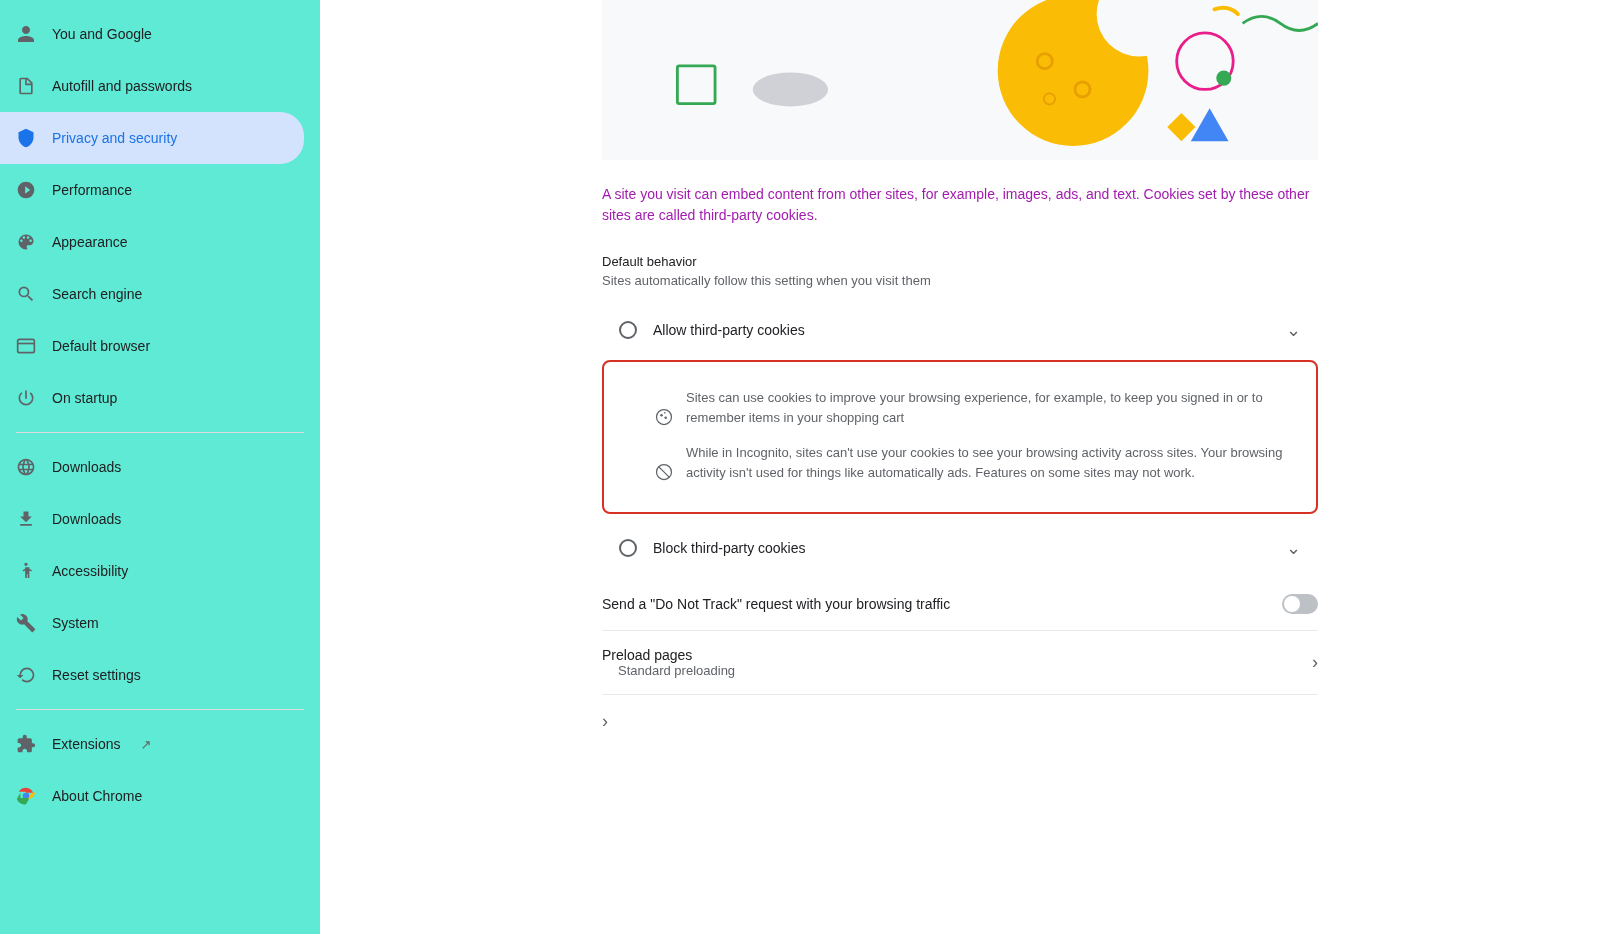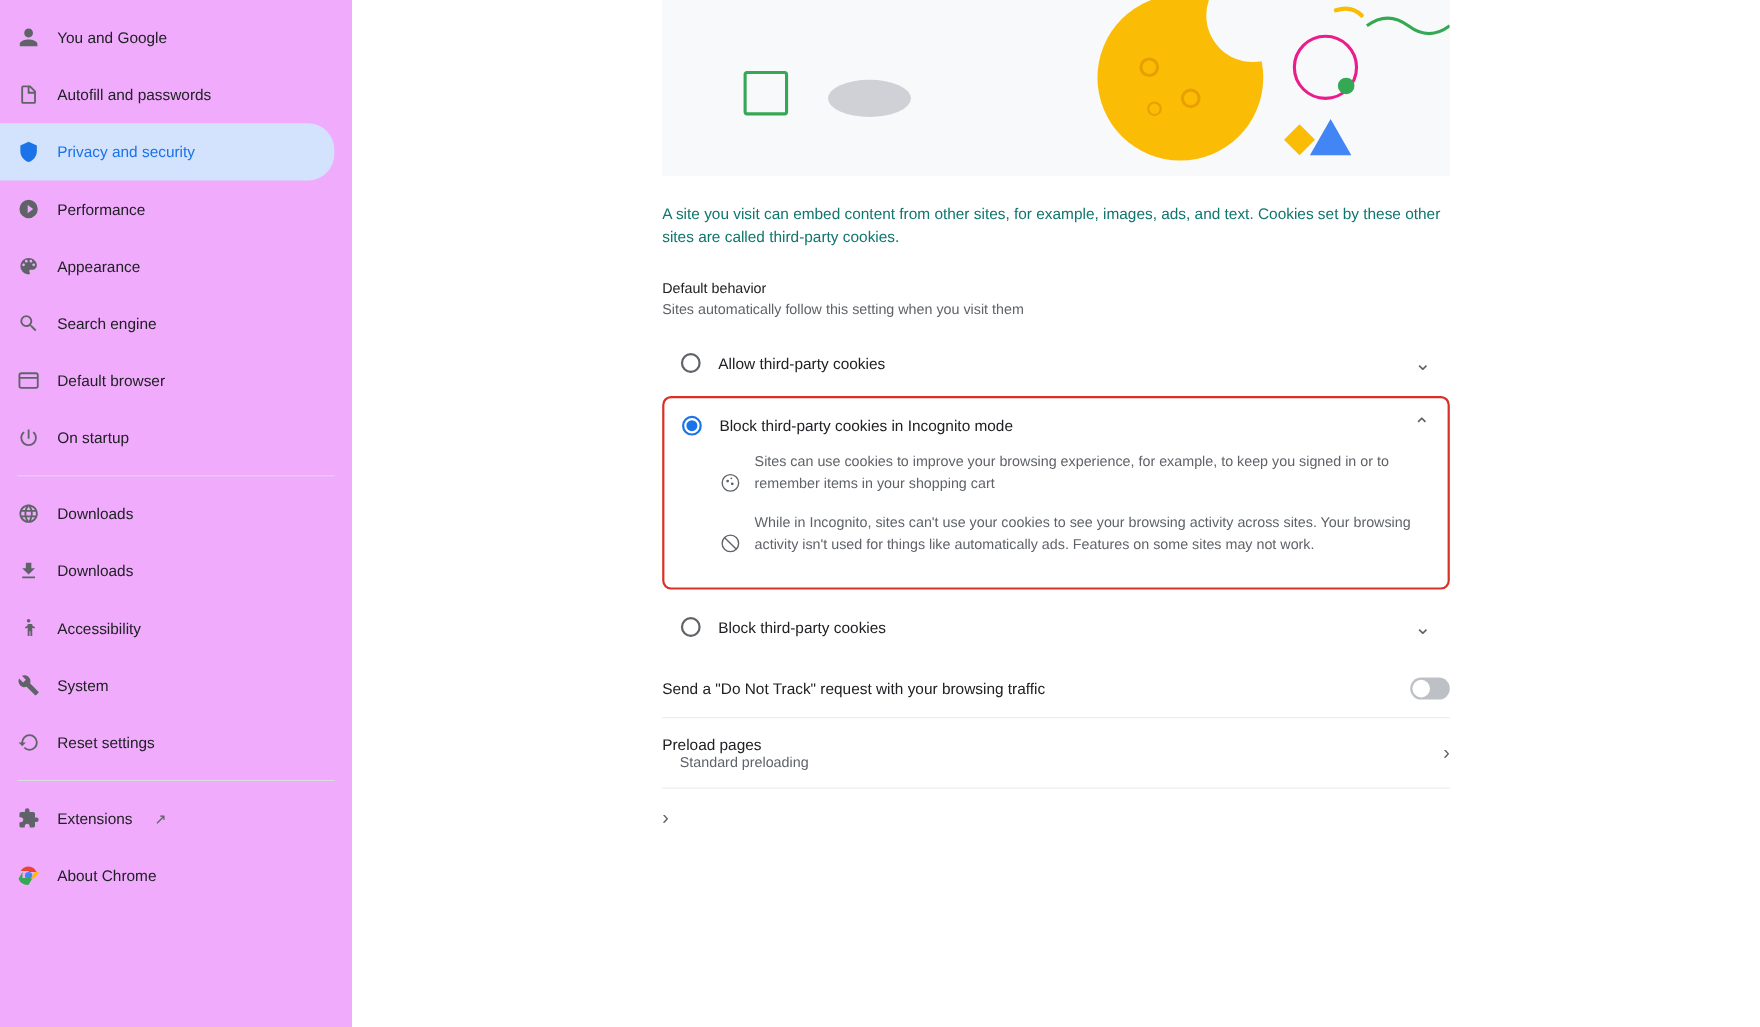--- a/index.html
+++ b/index.html
@@ -10,21 +10,21 @@
       height: 934px;
       overflow: hidden;
       font-size: 14px;
       color: #202124;
     }
 
     
     .sidebar {
       width: 320px;
       min-width: 320px;
-      background: #f0abfc;
+      background: #5eead4;
       padding: 8px 0;
       overflow-y: auto;
       border-right: none;
       text-align: center;
     }
     .sidebar-item {
       display: flex;
       align-items: center;
       padding: 0 16px;
       height: 52px;
@@ -79,21 +79,21 @@
       height: 160px;
       background: #f8f9fa;
       position: relative;
       overflow: hidden;
       margin-bottom: 24px;
     }
 
     
     .description-text {
       font-size: 14px;
-      color: #0f766e;
+      color: #a21caf;
       line-height: 1.5;
       margin-bottom: 28px;
     }
 
     
     .section-heading {
       font-size: 13px;
       font-weight: 500;
       color: #202124;
       margin-bottom: 4px;
@@ -425,25 +425,20 @@
 
     <div class="radio-option">
       <div class="radio-option-header">
         <div class="radio-circle"></div>
         <span class="radio-label">Allow third-party cookies</span>
         <span class="radio-chevron">⌄</span>
       </div>
     </div>
 
     <div class="radio-option expanded">
-      <div class="radio-option-header">
-        <div class="radio-circle selected"></div>
-        <span class="radio-label">Block third-party cookies in Incognito mode</span>
-        <span class="radio-chevron">⌃</span>
-      </div>
       <div class="expanded-content">
         <div class="expanded-item">
           <span class="expanded-item-icon">
             <svg width="20" height="20" viewBox="0 0 24 24" fill="#5f6368">
                 <circle cx="12" cy="12" r="9" fill="none" stroke="#5f6368" stroke-width="1.5"></circle>
                 <circle cx="9" cy="10" r="1.5" fill="#5f6368"></circle>
                 <circle cx="13" cy="7" r="1" fill="#5f6368"></circle>
                 <circle cx="14" cy="13" r="1.5" fill="#5f6368"></circle>
               </svg>
           </span>

